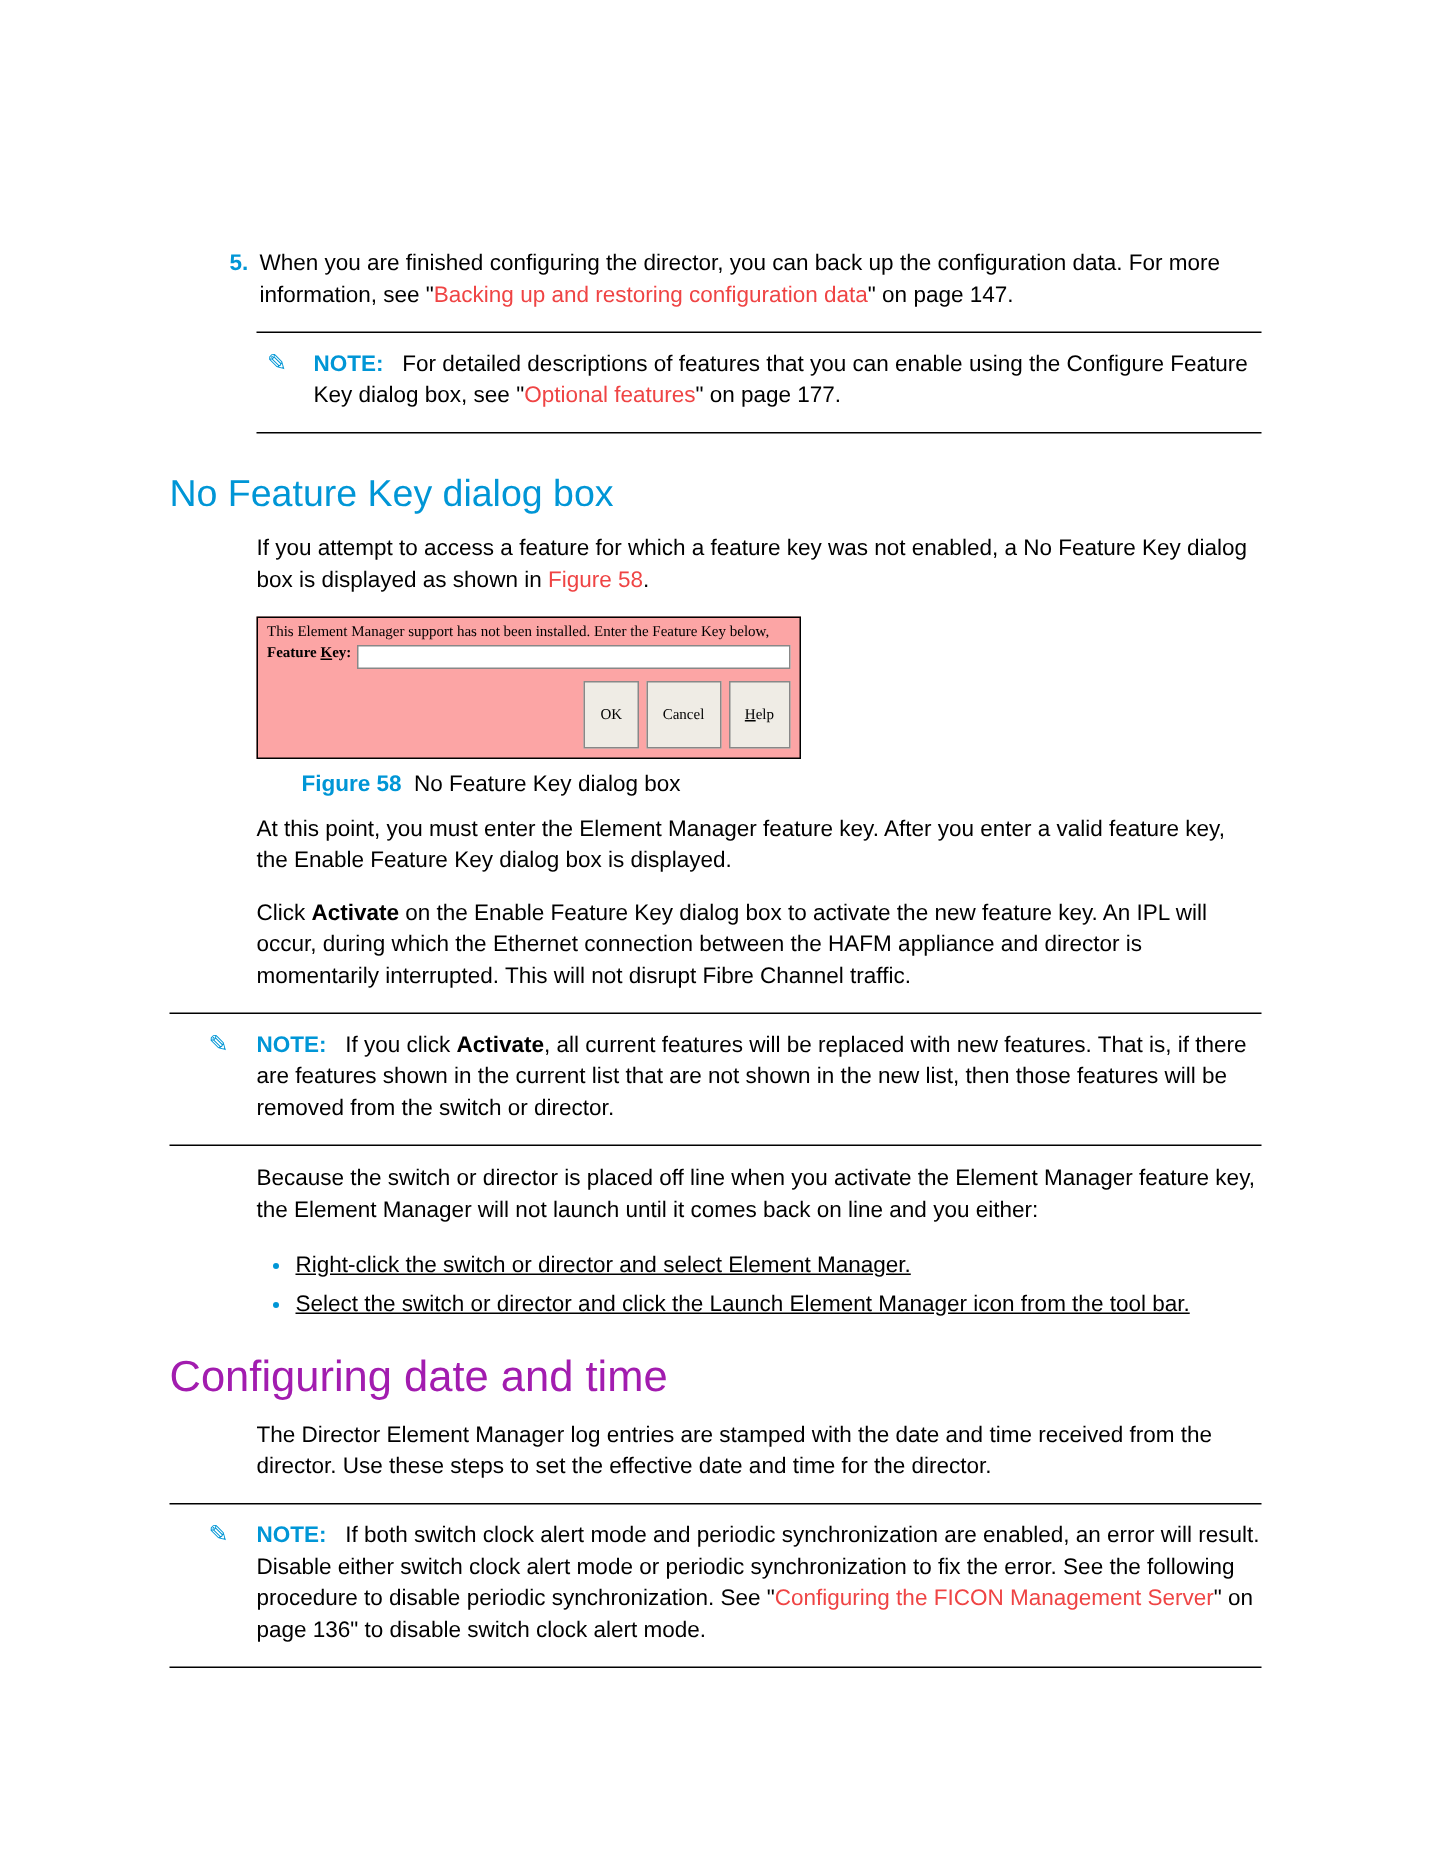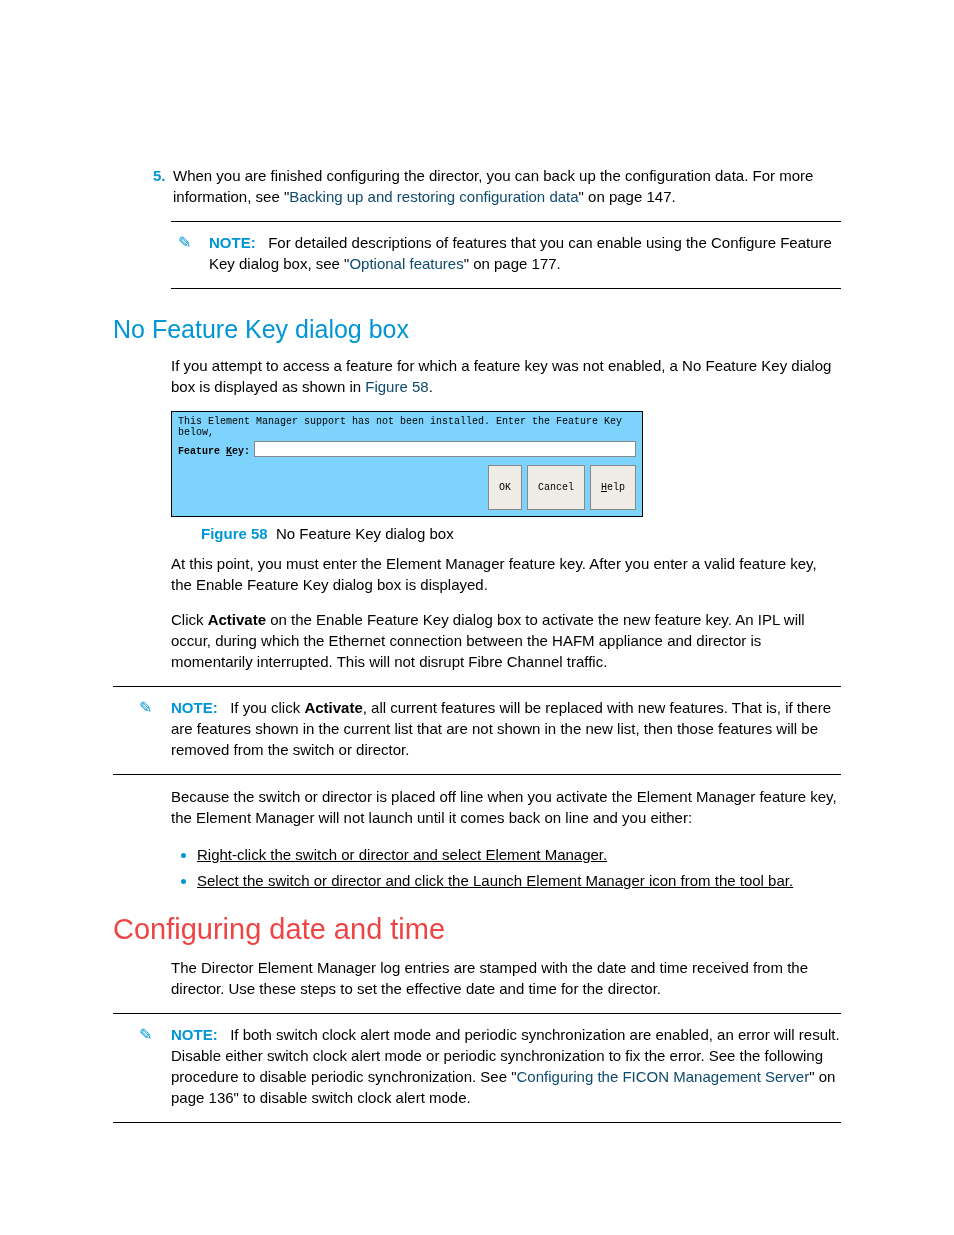--- a/index.html
+++ b/index.html
@@ -22,21 +22,21 @@
     font-size: 15px;
     line-height: 1.4;
   }
   .ol-num {
     position: absolute;
     left: 40px;
     color: #0096d6;
     font-weight: bold;
   }
   a.link {
-    color: #0c4a6e;
+    color: #ef4444;
     text-decoration: none;
   }
   hr.rule {
     border: none;
     border-top: 1px solid #000;
     margin: 14px 0 10px 58px;
   }
   hr.rule-full {
     border: none;
     border-top: 1px solid #000;
@@ -69,51 +69,51 @@
     color: #0096d6;
     font-weight: bold;
   }
   h2.sec {
     color: #0096d6;
     font-weight: normal;
     font-size: 25px;
     margin: 26px 0 6px 0;
   }
   h1.sec {
-    color: #ef4444;
+    color: #a21caf;
     font-weight: normal;
     font-size: 29px;
     margin: 20px 0 6px 0;
   }
   .body-para {
     margin: 11px 0 14px 58px;
     font-size: 15px;
     line-height: 1.4;
   }
   .fig-caption {
     margin: 8px 0 10px 88px;
     font-size: 15px;
   }
   .fig-caption .fig-label {
     color: #0096d6;
     font-weight: bold;
   }
   .dialog-img {
     margin: 6px 0 0 58px;
-    width: 472px;
+    width: 363px;
     border: 1px solid #000;
-    background: #7dd3fc;
-    font-family: Liberation Mono, monospace;
+    background: #fca5a5;
+    font-family: Liberation Serif, serif;
     font-size: 10px;
     color: #000;
     padding: 4px 6px 6px 6px;
     box-sizing: border-box;
   }
   .dialog-img .msg { margin-bottom: 3px; }
-  .dialog-img .fk-row { display: flex; align-items: flex-end; margin-top: 2px; }
+  .dialog-img .fk-row { display: flex; align-items: flex-start; margin-top: 2px; }
   .dialog-img .fk-label { font-weight: bold; margin-right: 4px; white-space: nowrap; }
   .dialog-img .fk-label u { text-decoration: underline; }
   .dialog-img .fk-input {
     flex: 1;
     border: 1px solid #888;
     background: #fff;
     height: 14px;
   }
   .dialog-img .btn-row {
     display: flex;

